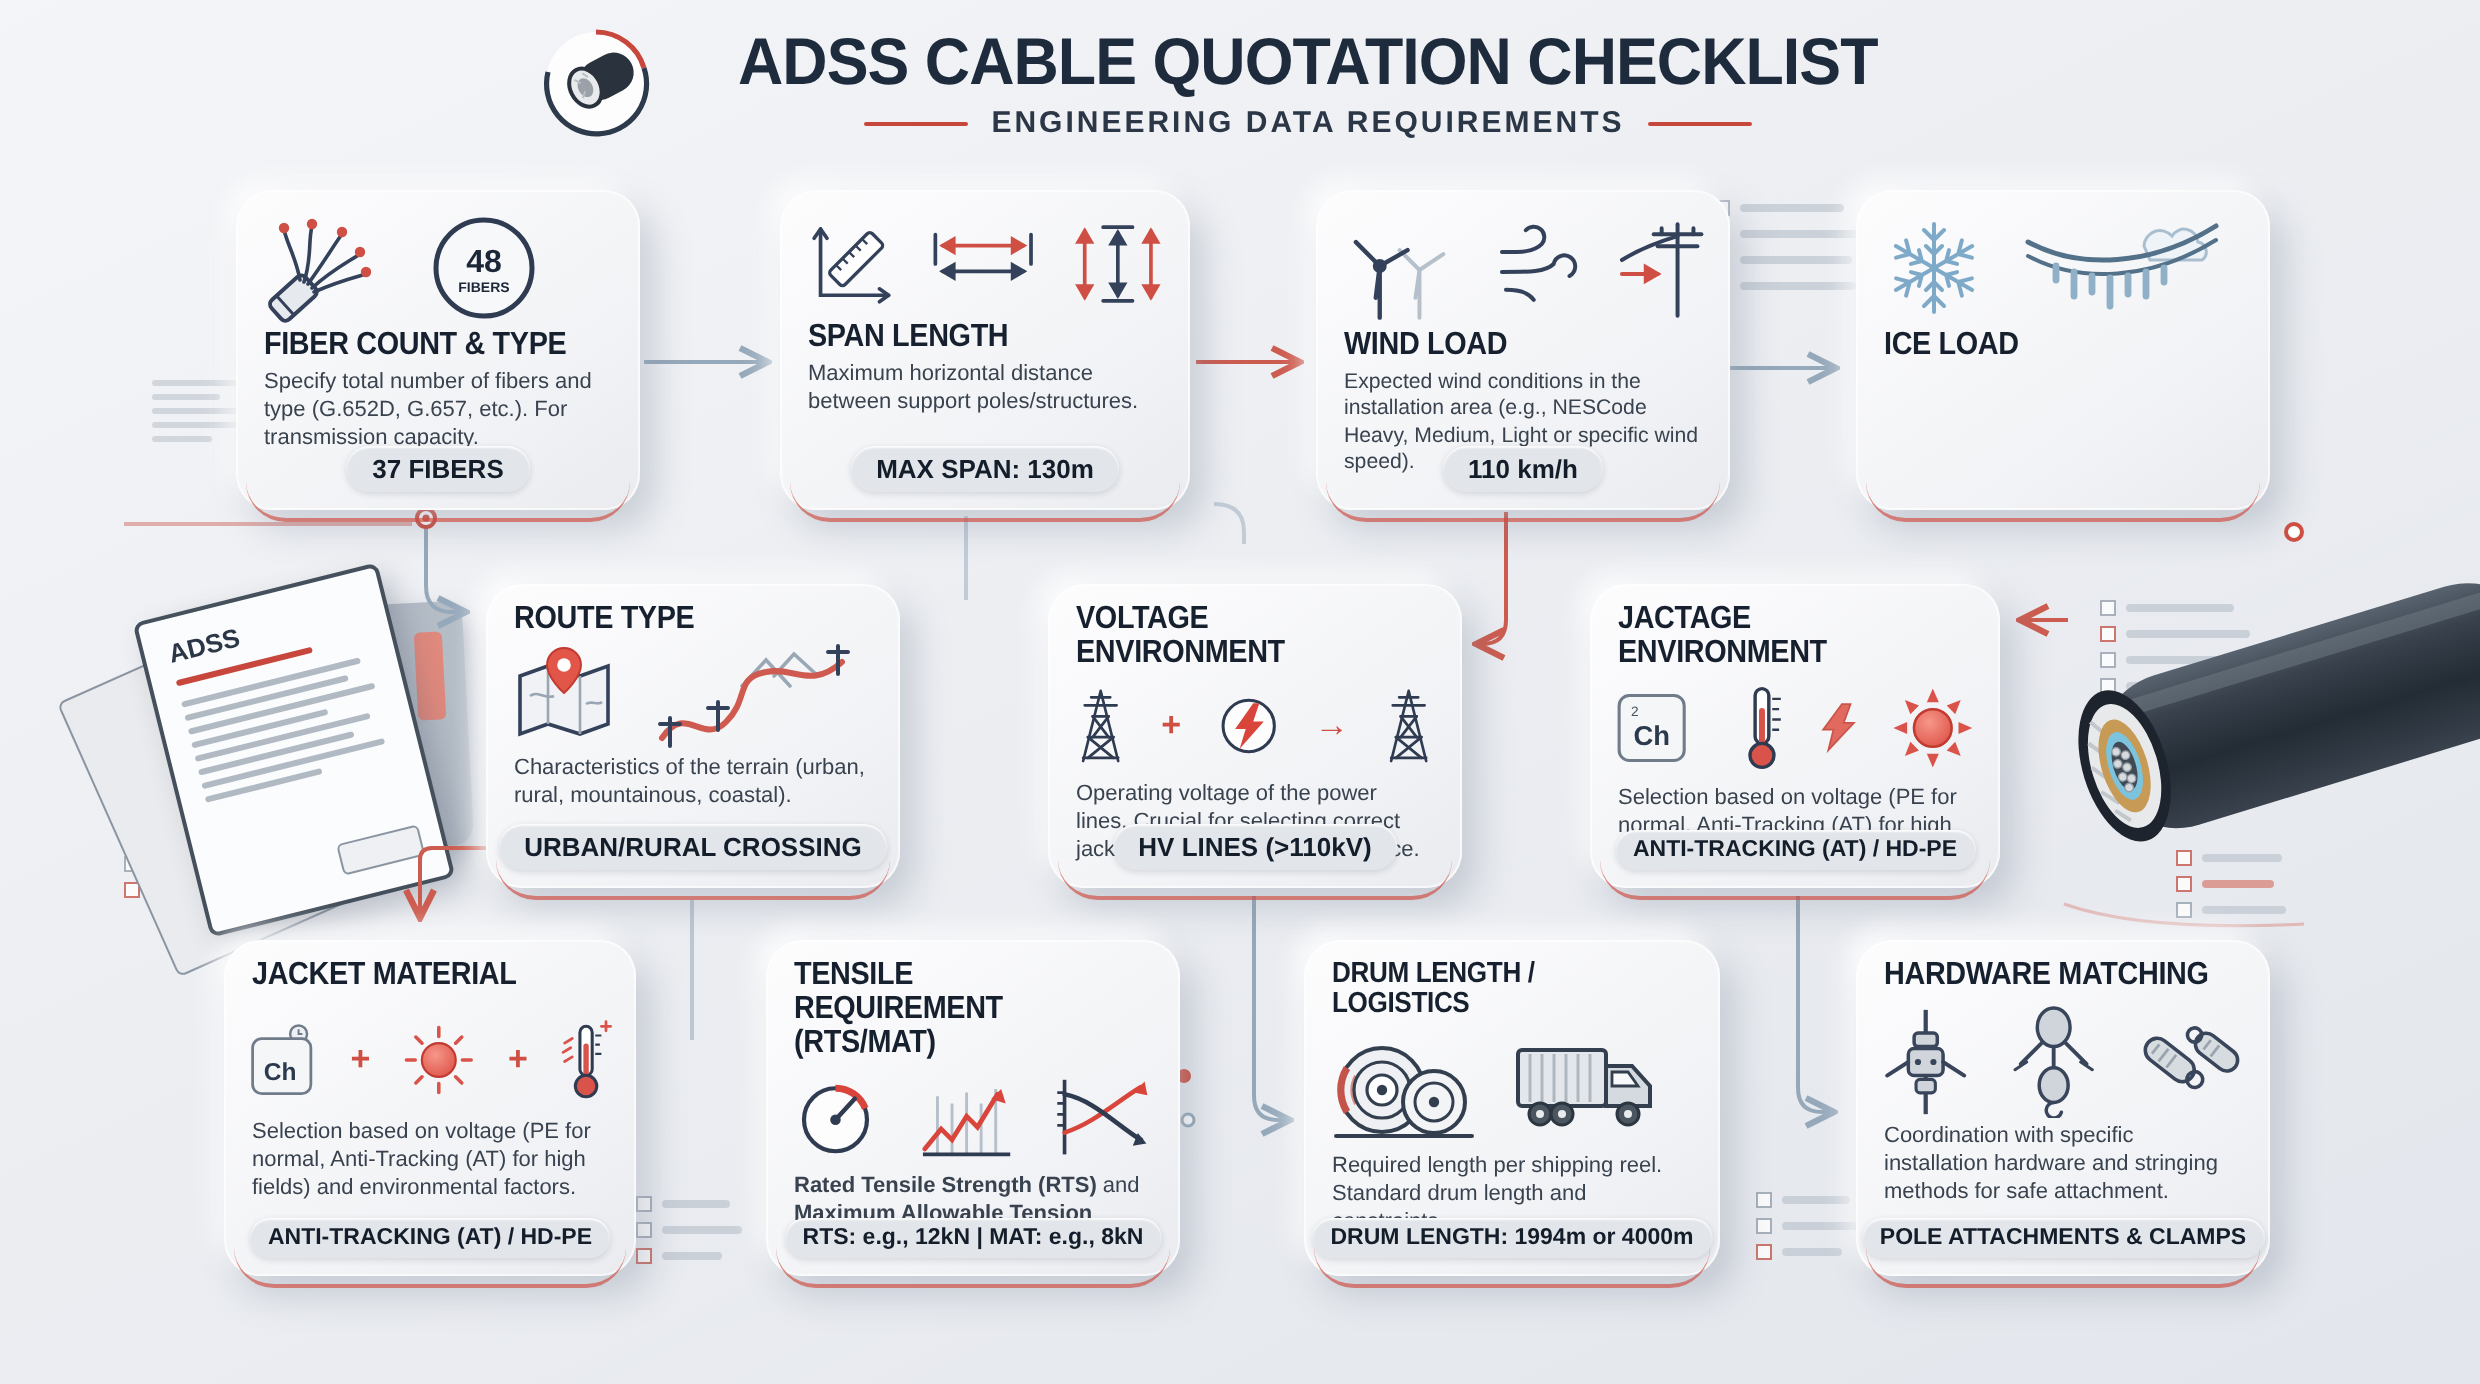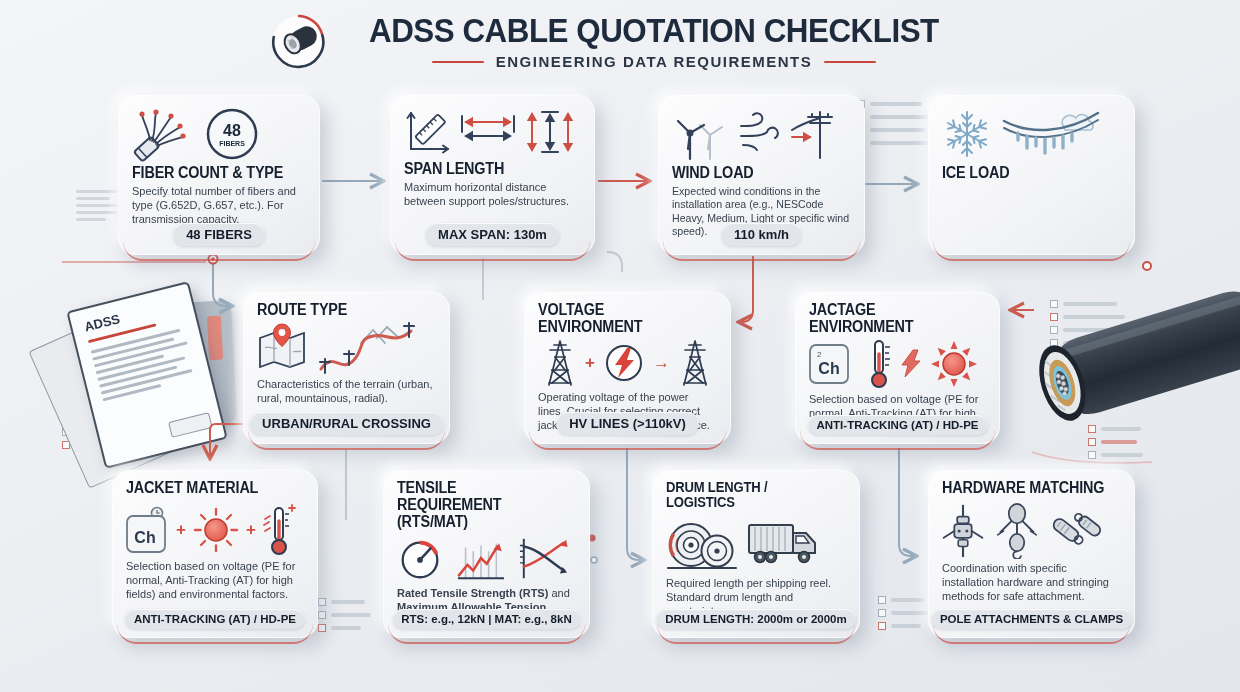--- a/index.html
+++ b/index.html
@@ -15,21 +15,21 @@
   
   .card{position:absolute;background:linear-gradient(145deg,#fdfdfe 0%,#f1f2f5 70%,#e9ebef 100%);
     border-radius:18px;padding:8px 12px;box-sizing:border-box;
     box-shadow:7px 9px 18px rgba(110,122,142,.30),-5px -5px 12px rgba(255,255,255,.95),inset 0 0 0 1px rgba(255,255,255,.65);}
   .red-accent{position:absolute;left:5px;right:5px;bottom:-6px;height:18px;pointer-events:none;
     border-bottom:2px solid rgba(208,74,63,.65);border-radius:0 0 20px 20px;filter:blur(.3px);}
   .card-title{font-size:16px;font-weight:bold;color:#16202e;letter-spacing:-.2px;line-height:1.05;
     transform:scaleX(.9);transform-origin:left center;margin:2px 0 1px 2px;}
   .t-sm{font-size:14.5px;}
   .card-desc{font-size:11px;color:#39424f;line-height:1.27;margin:3px 2px 0 2px;}
-  .icons{display:flex;align-items:center;justify-content:flex-start;gap:6px;margin:2px 0;}
+  .icons{display:flex;align-items:center;justify-content:flex-start;gap:16px;margin:2px 0;}
   .icons.center{justify-content:center;}
   .badge{position:absolute;bottom:9px;left:50%;transform:translateX(-50%);background:#e2e5ea;border-radius:13px;
     padding:4px 13px;font-weight:bold;font-size:13px;color:#141e2b;white-space:nowrap;
     box-shadow:inset 0 1px 1px rgba(255,255,255,.9),0 1px 3px rgba(40,50,70,.15);}
   .badge-sm{font-size:11.5px;padding:4px 9px;}
   .sep{font-size:17px;font-weight:bold;color:#cf4f44;}
   
   .ghost{position:absolute;display:flex;flex-direction:column;gap:4px;opacity:.38;}
   .ghost i{display:block;height:3px;background:#9fa9b5;border-radius:2px;}
   .mini-list{position:absolute;display:flex;flex-direction:column;gap:5px;opacity:.8;}
@@ -280,21 +280,21 @@
         </g>
       </svg>
       <svg width="56" height="56" viewBox="0 0 56 56" style="margin-left:10px">
         <circle cx="28" cy="28" r="24" fill="#f6f8fa" stroke="#2e3b50" stroke-width="2.5"></circle>
         <text x="28" y="30" text-anchor="middle" font-size="16" font-weight="bold" fill="#1c2838">48</text>
         <text x="28" y="40" text-anchor="middle" font-size="7" font-weight="bold" fill="#1c2838">FIBERS</text>
       </svg>
     </div>
     <div class="card-title">FIBER COUNT &amp; TYPE</div>
     <div class="card-desc">Specify total number of fibers and type (G.652D, G.657, etc.). For transmission capacity.</div>
-    <div class="badge">48 FIBERS</div>
+    <div class="badge">37 FIBERS</div>
     <div class="red-accent"></div>
   </div>
 
   <div class="card" style="left:390px;top:95px;width:205px;height:160px;">
     <div class="icons">
       <svg width="50" height="54" viewBox="0 0 50 54">
         <g fill="none" stroke="#33415a" stroke-width="2" stroke-linecap="round">
           <path d="M9 8 V44 H46"></path>
             <path d="M9 8 l-3.5 5 M9 8 l3.5 5"></path>
             <path d="M46 44 l-5 -3.5 M46 44 l-5 3.5"></path>
@@ -436,21 +436,21 @@
             <path d="M62 17 L72 6 L84 17"></path>
         </g>
         <path d="M6 48 C18 30 26 52 38 40 C50 28 42 18 58 15 C72 12 80 24 96 10" fill="none" stroke="#cf5a50" stroke-width="3" stroke-linecap="round"></path>
         <g stroke="#33415a" stroke-width="2" stroke-linecap="round">
           <path d="M10 38 V52 M5 41 H15"></path>
             <path d="M34 30 V44 M29 33 H39"></path>
             <path d="M94 2 V16 M89 5 H99"></path>
         </g>
       </svg>
     </div>
-    <div class="card-desc">Characteristics of the terrain (urban, rural, mountainous, radial).</div>
+    <div class="card-desc">Characteristics of the terrain (urban, rural, mountainous, coastal).</div>
     <div class="badge">URBAN/RURAL CROSSING</div>
     <div class="red-accent"></div>
   </div>
 
   <div class="card" style="left:524px;top:292px;width:207px;height:152px;">
     <div class="card-title">VOLTAGE ENVIRONMENT</div>
     <div class="icons center">
       <svg width="38" height="50" viewBox="0 0 36 50">
         <g fill="none" stroke="#2e3b50" stroke-width="1.7" stroke-linecap="round">
           <path d="M18 3 L7 47 M18 3 L29 47"></path>
@@ -622,21 +622,21 @@
             <circle cx="58" cy="40" r="5.5"></circle>
         </g>
         <g fill="#e8eaec">
             <circle cx="14" cy="40" r="2"></circle>
             <circle cx="25" cy="40" r="2"></circle>
             <circle cx="58" cy="40" r="2"></circle>
           </g>
       </svg>
     </div>
     <div class="card-desc">Required length per shipping reel. Standard drum length and constraints.</div>
-    <div class="badge badge-sm">DRUM LENGTH: 2000m or 2000m</div>
+    <div class="badge badge-sm">DRUM LENGTH: 1994m or 4000m</div>
     <div class="red-accent"></div>
   </div>
 
   <div class="card" style="left:928px;top:470px;width:207px;height:168px;">
     <div class="card-title">HARDWARE MATCHING</div>
     <div class="icons" style="margin-top:6px">
       <svg width="46" height="56" viewBox="0 0 44 58">
         <path d="M22 2 V56" stroke="#39455a" stroke-width="2.2"></path>
         <rect x="16" y="14" width="12" height="7" rx="2" fill="#cfd5db" stroke="#39455a" stroke-width="1.8"></rect>
         <rect x="13" y="22" width="18" height="14" rx="3" fill="#cfd5db" stroke="#39455a" stroke-width="1.8"></rect>

